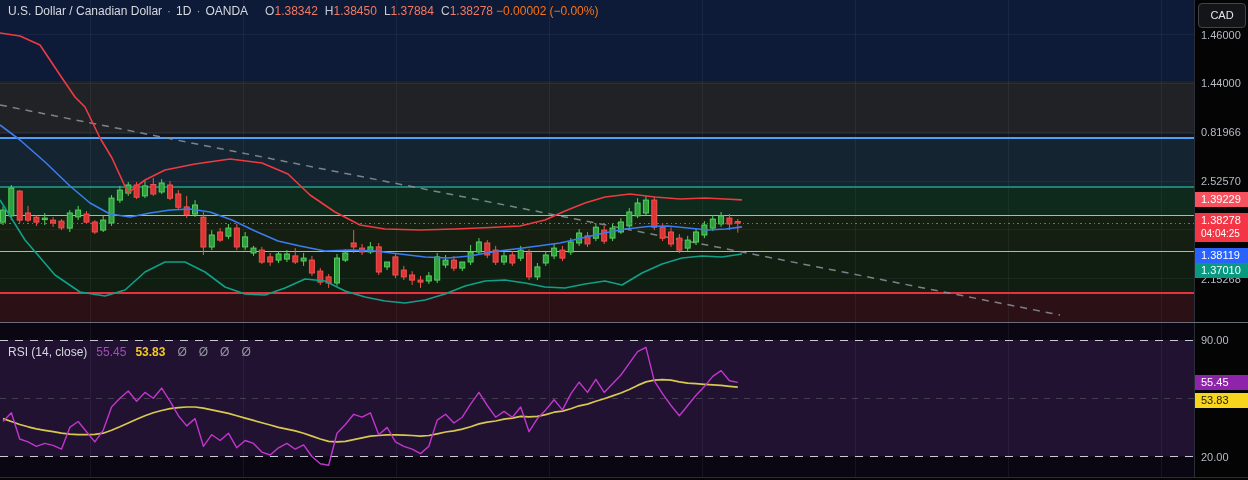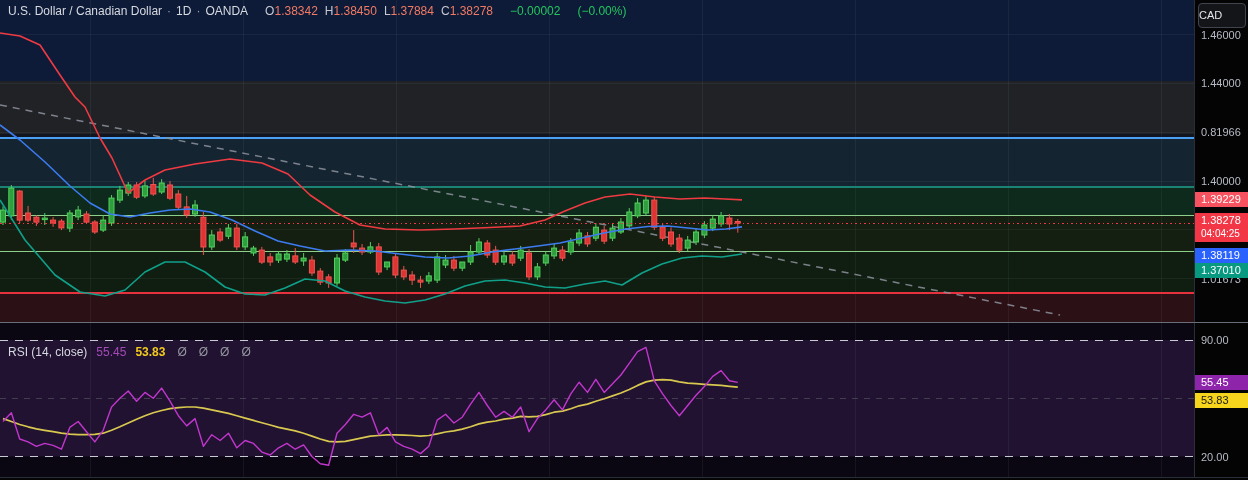--- a/index.html
+++ b/index.html
@@ -13,25 +13,25 @@
   .legend .sep{color:#9aa0ab;margin:0 5px;}
   .main-legend{top:4px;font-weight:500;}
   .bb-legend{top:20px;}
   .rsi-legend{top:345px;}
   .legend .v{margin-left:9px;font-weight:400;}
   .v.blue{color:#3c7bf0;} .v.red{color:#f0454e;} .v.teal{color:#10a089;}
   .v.purple{color:#a34bb5;} .v.yellow{color:#f2ca1d;font-weight:700;}
   .ohlc{margin-left:10px;font-weight:400;text-align:center;}
   .ohlc .k{color:#c4c8d2;margin-left:7px;}
   .ohlc .n{color:#f07a63;}
-  .chg{color:#22c55e;margin-left:17px;font-weight:400;}
+  .chg{color:#f97316;margin-left:3px;font-weight:400;}
   .ph{color:#9598a1;margin-left:12px;font-weight:400;}
   .price-axis{position:absolute;left:1194px;top:0;width:54px;height:480px;background:#040404;
               border-left:1px solid #2a2e39;box-sizing:border-box;z-index:4;}
-  .cad-btn{position:absolute;top:3px;left:3px;width:46px;height:23px;line-height:23px;text-align:left;
+  .cad-btn{position:absolute;top:3px;left:3px;width:46px;height:23px;line-height:23px;text-align:center;
            background:#141519;border:1px solid #40444f;border-radius:4px;color:#e4e6eb;
            font-size:11px;font-weight:500;z-index:9;}
   .tick{position:absolute;left:6px;height:14px;line-height:14px;font-size:11px;color:#b7bbc5;z-index:1;}
   .plate{position:absolute;left:0;width:54px;box-sizing:border-box;padding-left:6px;z-index:3;
          font-size:11px;color:#fff;}
   .plate .pv{display:block;height:15px;line-height:15px;}
   .plate .cdown{display:block;height:13px;line-height:12px;font-size:10px;}
   .pane-separator{position:absolute;left:0;width:1248px;height:1px;z-index:7;}
   .sep1{top:322px;background:#6a6e78;}
   .sep2{top:477px;background:#2a2e39;}
@@ -282,23 +282,23 @@
       <span>RSI (14, close)</span><span class="v purple">55.45</span><span class="v yellow">53.83</span><span id="rsiPlaceholders"><span class="ph">Ø</span><span class="ph">Ø</span><span class="ph">Ø</span><span class="ph">Ø</span></span>
     </div>
   </div>
 
   <div class="price-axis">
     <div class="cad-btn">CAD</div>
     <div id="axisContent">
         <div class="tick" style="top:28px">1.46000</div>
         <div class="tick" style="top:76px">1.44000</div>
         <div class="tick" style="top:125px">0.81966</div>
-        <div class="tick" style="top:174px">1.40000</div>
+        <div class="tick" style="top:174px">2.52570</div>
         <div class="tick" style="top:223px">1.38000</div>
-        <div class="tick" style="top:272px">1.01673</div>
+        <div class="tick" style="top:272px">2.15268</div>
         <div class="tick" style="top:333px">90.00</div>
         <div class="tick" style="top:450px">20.00</div>
         <div class="plate" style="top:192px;height:15px;background:#f7525f;color:#ffffff">
           <span class="pv">1.39229</span>
         </div>
         <div class="plate" style="top:213px;height:29px;background:#f23645;color:#ffffff">
           <span class="pv">1.38278</span>
           <span class="cdown">04:04:25</span>
         </div>
         <div class="plate" style="top:248px;height:15px;background:#2962ff;color:#ffffff">

